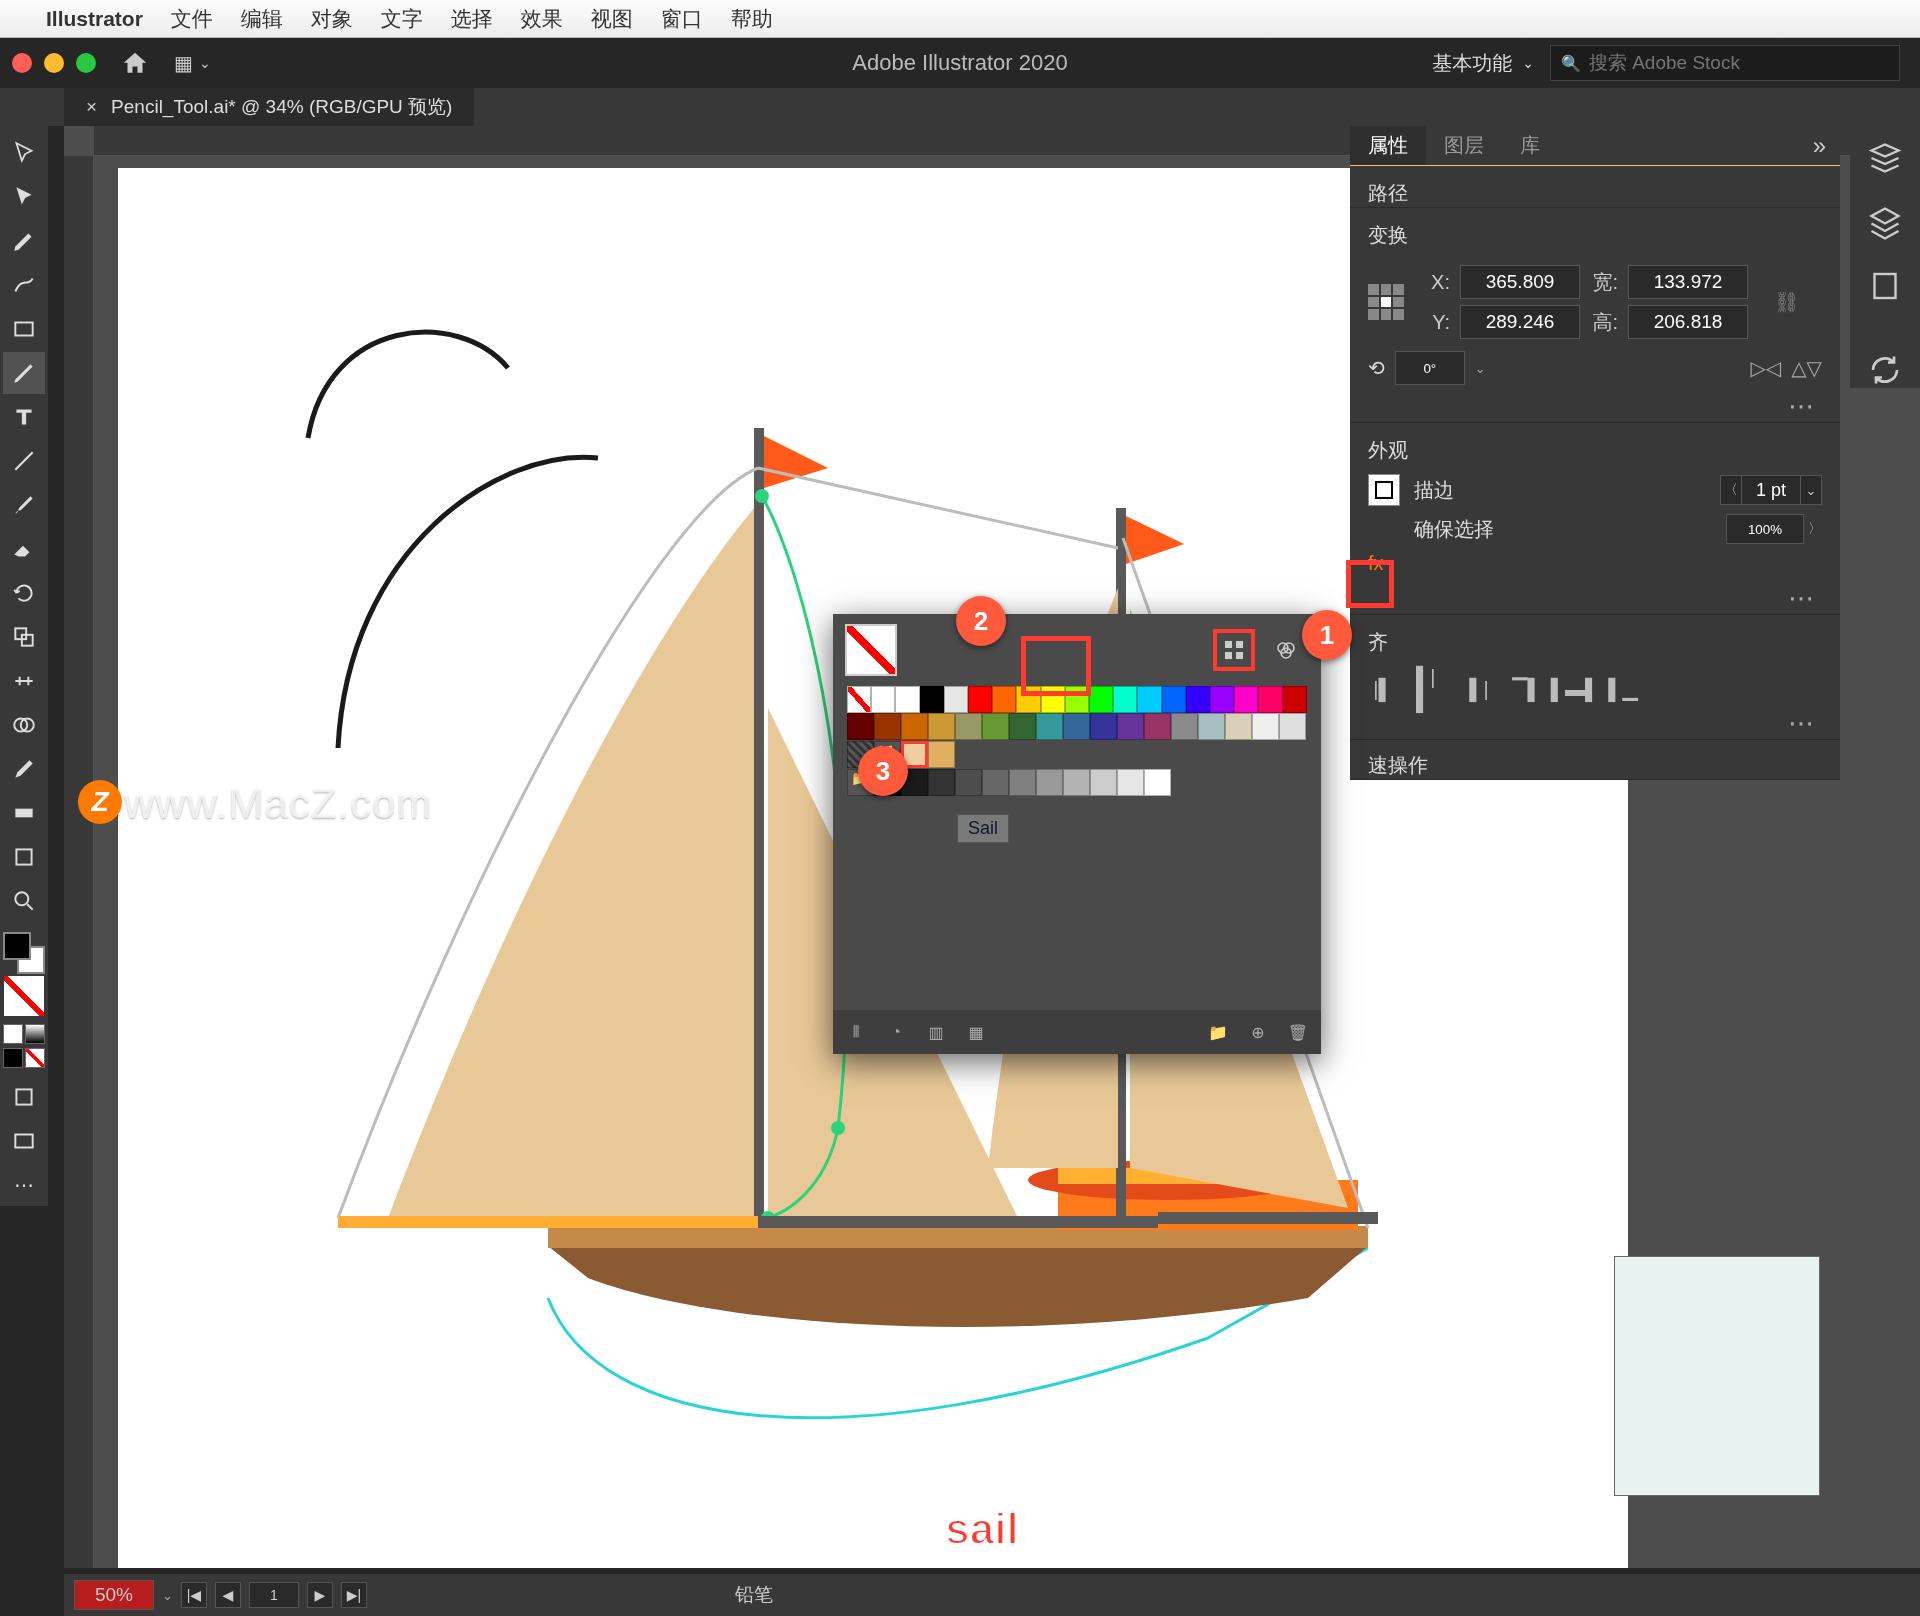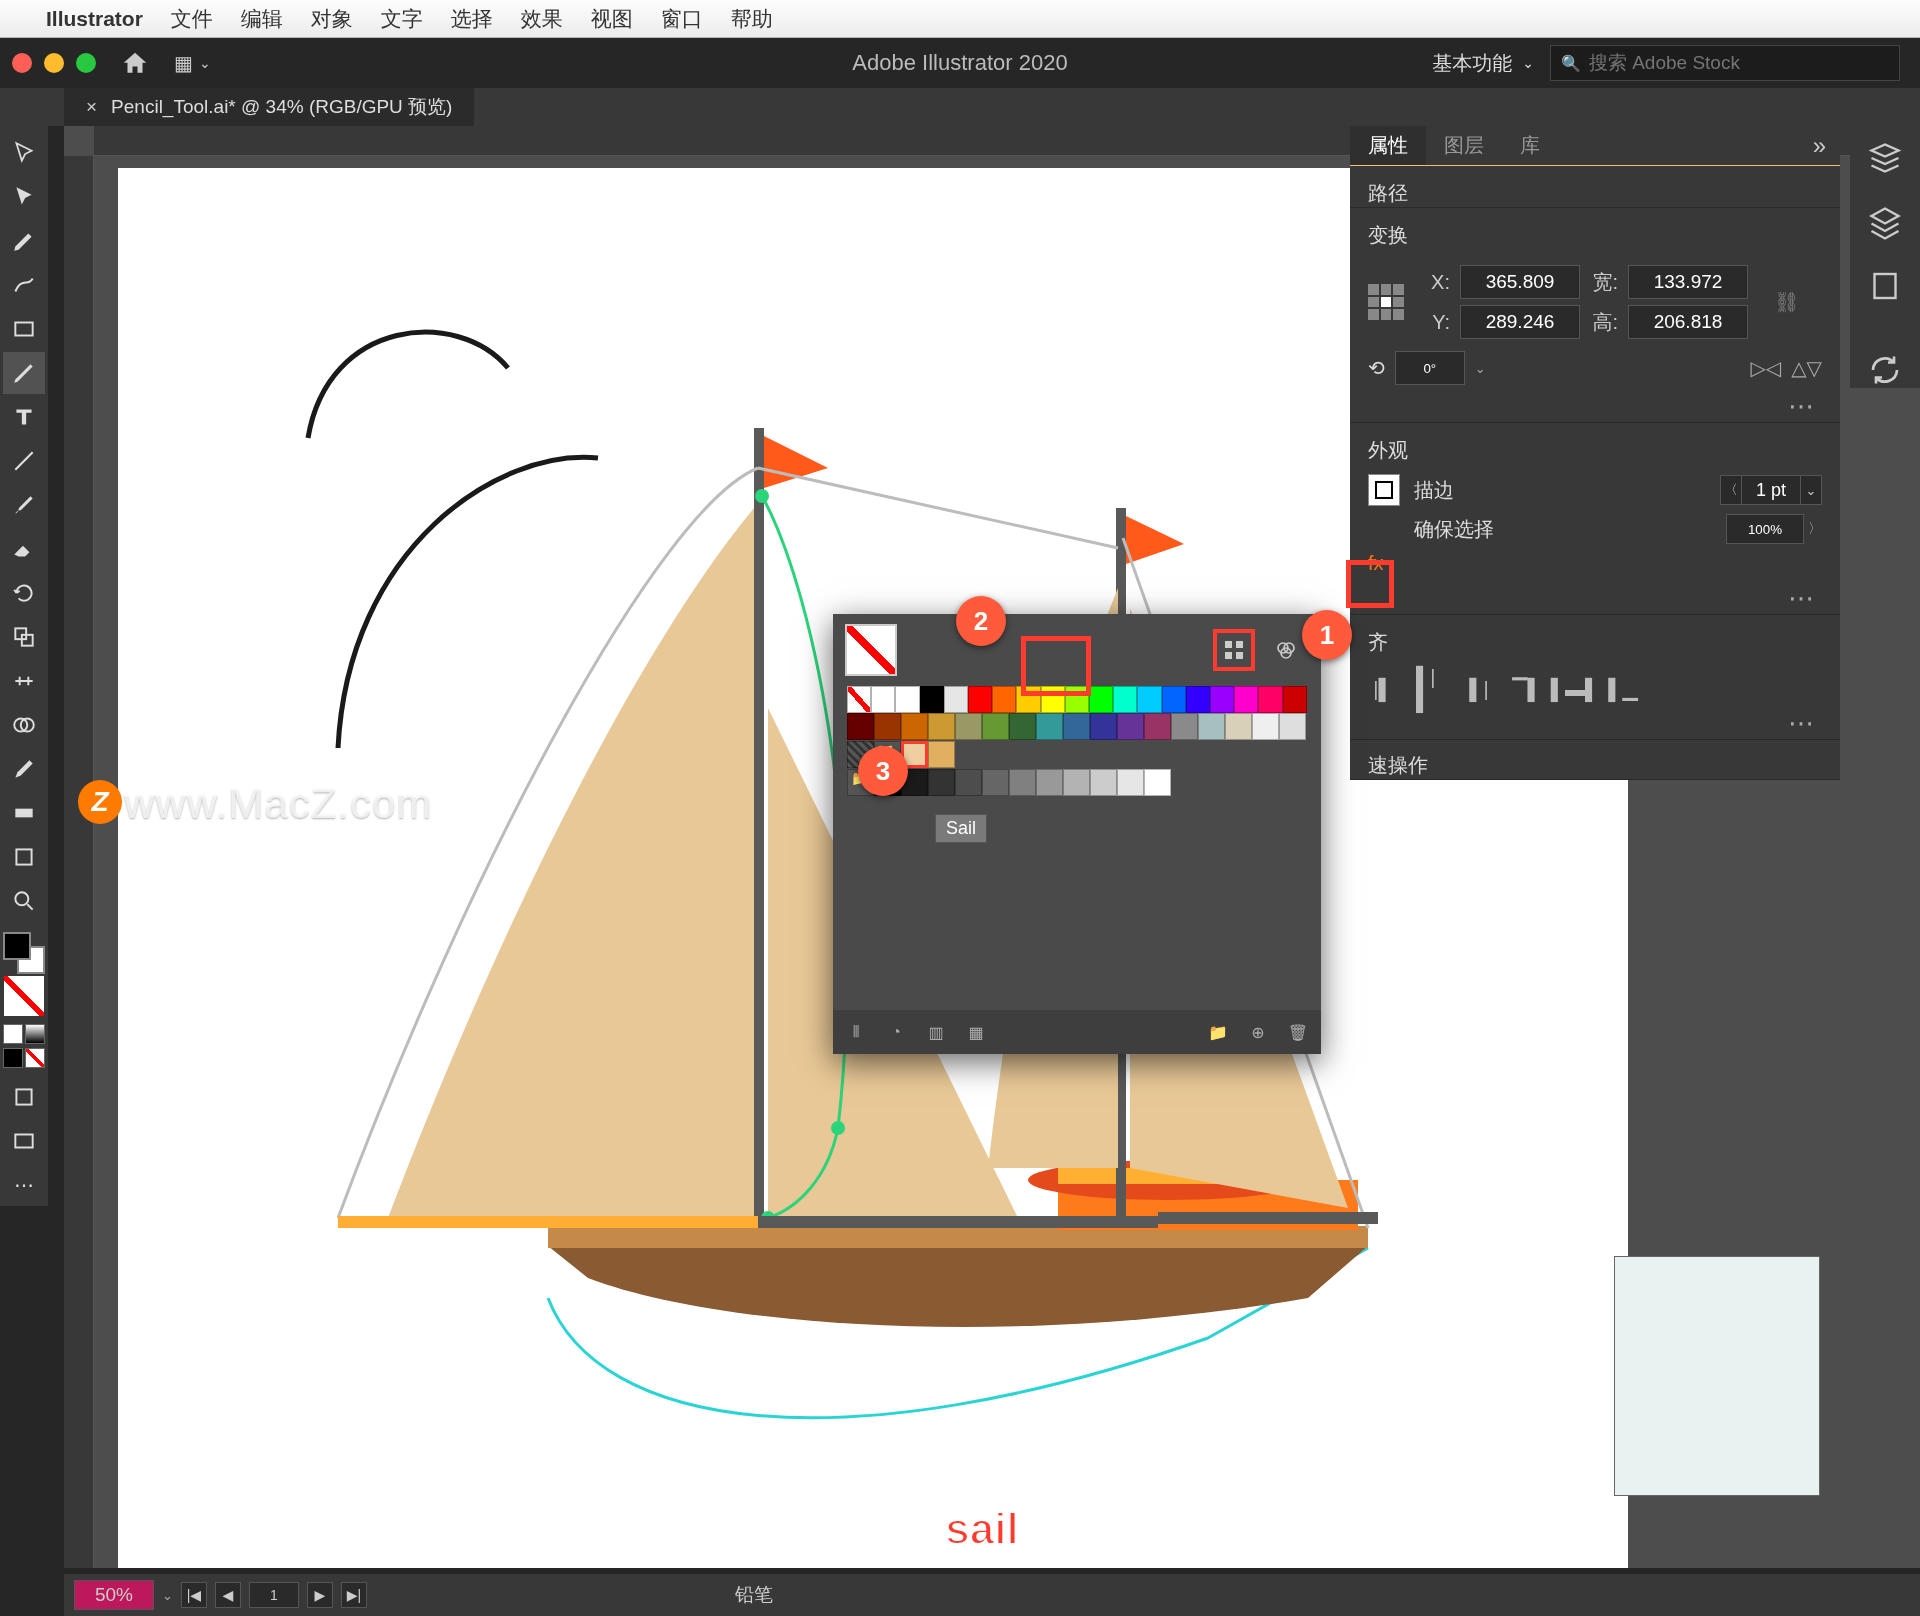--- a/index.html
+++ b/index.html
@@ -90,32 +90,32 @@
 .pop-top .nofill::after { content:""; position:absolute; inset:0; background:linear-gradient(to top right,transparent 44%,red 44%,red 56%,transparent 56%); }
 .pop-top .iconbtn { width:42px; height:42px; display:flex; align-items:center; justify-content:center; color:#ccc; }
 .pop-top .iconbtn.boxed { border:4px solid #ff3a2f; }
 .swatch-grid { padding:0 14px; }
 .sg-row { display:flex; }
 .sg-row .sw { width:27px; height:27px; border:1px solid rgba(0,0,0,0.3); }
 .sw.none { background:#fff; position:relative; }
 .sw.none::after { content:""; position:absolute; inset:0; background:linear-gradient(to top right,transparent 42%,red 42%,red 58%,transparent 58%); }
 .sw.reg { background:#fff; position:relative; }
 .sail-sw { border:3px solid #ff3a2f !important; }
-.sail-tip { position:absolute; left:102px; top:200px; background:#7a7a7a; color:#ffffff; padding:3px 10px; font-size:18px; border:1px solid #555; }
+.sail-tip { position:absolute; left:124px; top:200px; background:#7a7a7a; color:#0f172a; padding:3px 10px; font-size:18px; border:1px solid #555; }
 .pop-bottom { position:absolute; bottom:0; left:0; right:0; height:44px; background:#3e3e3e; display:flex; align-items:center; padding:0 10px; gap:14px; color:#aaa; }
 .pop-bottom .sp { flex:1; }
 .pop-bottom .bi { width:26px; height:26px; display:flex; align-items:center; justify-content:center; }
 
 
 .badge { position:absolute; width:50px; height:50px; border-radius:50%; background:#ff5a3c; color:#fff; display:flex; align-items:center; justify-content:center; font-size:26px; font-weight:600; box-shadow:0 2px 6px rgba(0,0,0,0.5); z-index:50; }
 .hl-box { position:absolute; border:5px solid #ff3a2f; z-index:40; }
 
 
 .status-bar { position:absolute; left:64px; bottom:0; right:0; height:42px; background:#383838; display:flex; align-items:center; color:#ccc; font-size:19px; padding:0 10px; gap:8px; }
-.status-bar .zoom { width:80px; height:30px; background:#be185d; border:1px solid #555; display:flex; align-items:center; justify-content:center; }
+.status-bar .zoom { width:80px; height:30px; background:#b91c1c; border:1px solid #555; display:flex; align-items:center; justify-content:center; }
 .status-bar .navbtn { width:26px; height:26px; background:#2a2a2a; border:1px solid #555; display:flex; align-items:center; justify-content:center; font-size:14px; }
 .status-bar .toolname { margin-left:360px; }
 
 
 .wm { position:absolute; left:124px; top:780px; color:rgba(255,255,255,0.75); font-size:42px; font-weight:500; letter-spacing:1px; text-shadow:0 1px 2px rgba(0,0,0,0.3); z-index:30; }
 .wm-badge { position:absolute; left:78px; top:780px; width:44px; height:44px; border-radius:50%; background:#ff7a00; color:#fff; display:flex; align-items:center; justify-content:center; font-size:28px; font-weight:700; font-style:italic; z-index:30; }
 
 
 .caption { position:absolute; left:0; right:0; bottom:54px; text-align:center; font-size:44px; font-weight:700; color:#ff3a2f; -webkit-text-stroke:2px #fff; text-shadow:0 0 6px #fff; padding:0 100px; line-height:1.5; z-index:60; }
 

